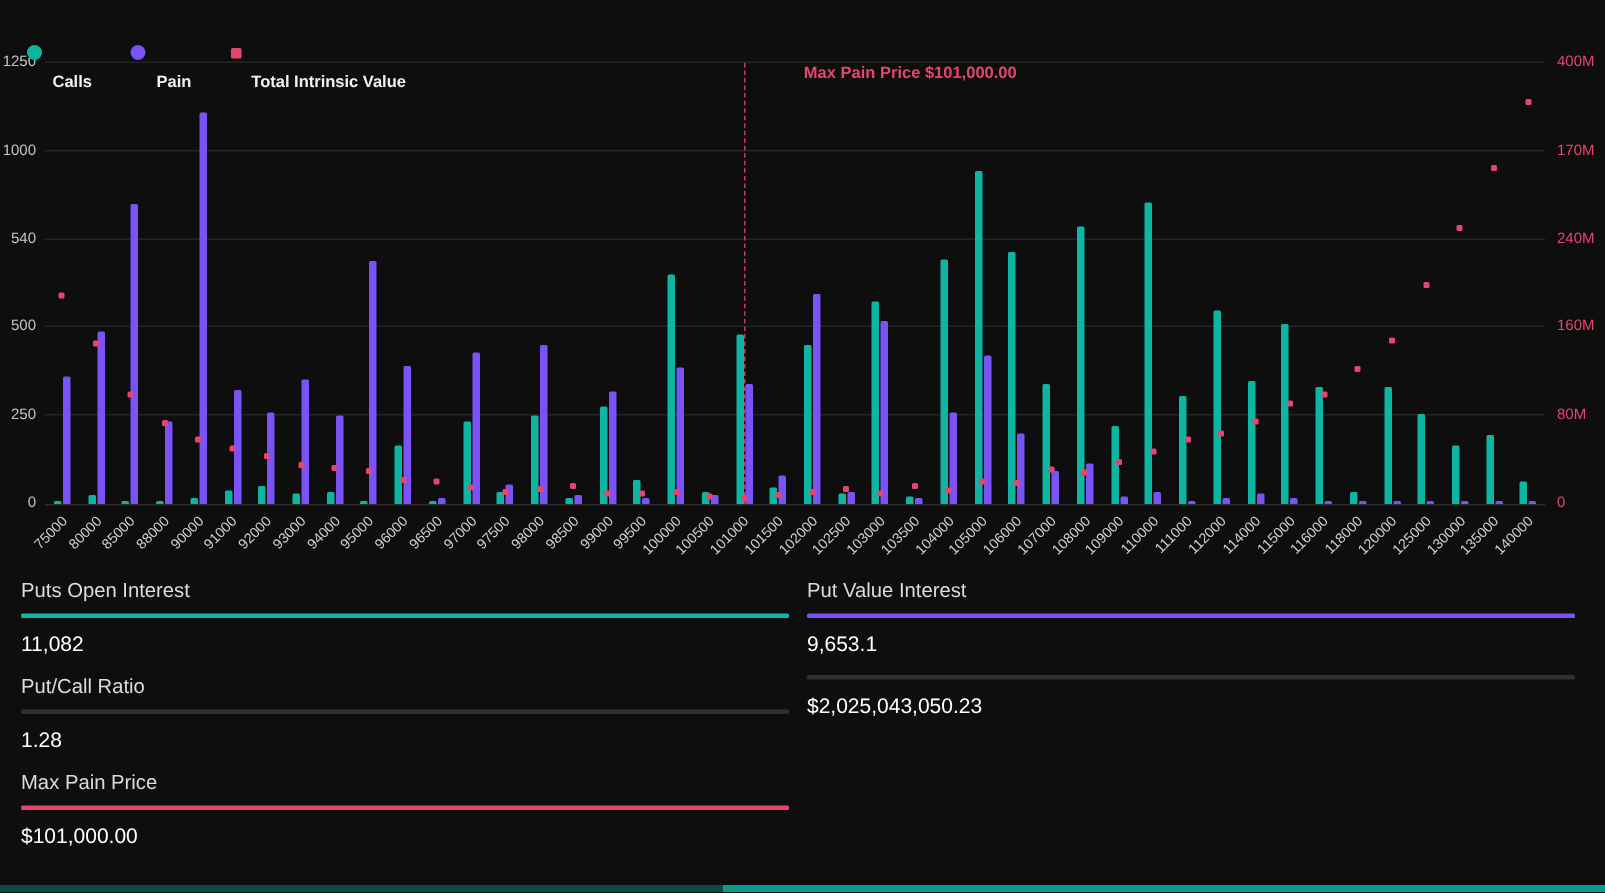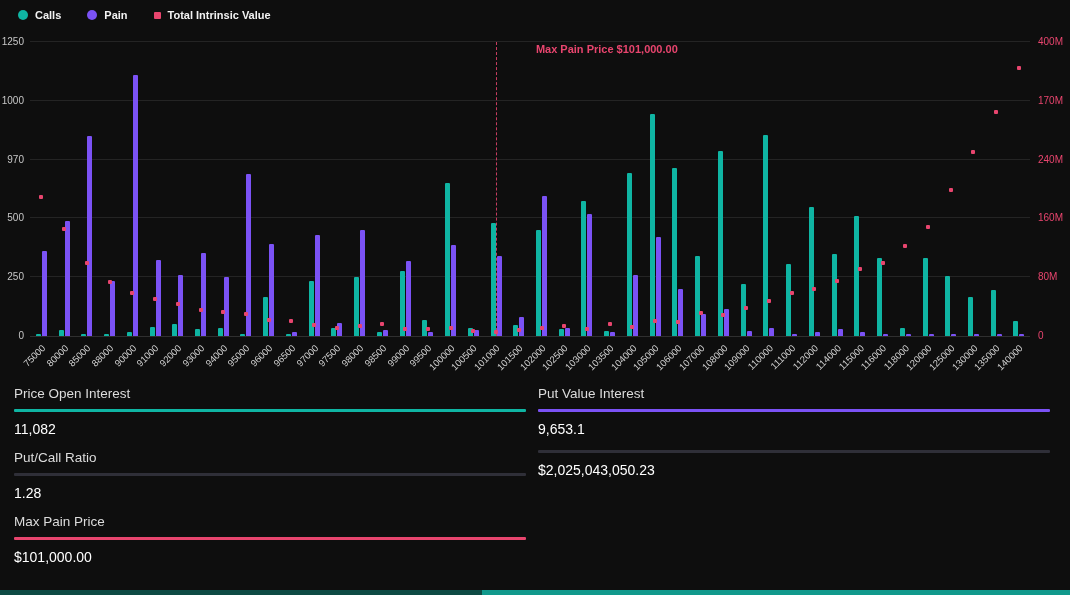--- a/index.html
+++ b/index.html
@@ -10,21 +10,21 @@
     background:#0e0e0e;
     font-family:"Liberation Sans", sans-serif;
     overflow:hidden;
   }
 
   
   .legend { position:absolute; top:9px; left:18px; display:flex; gap:26px; align-items:center; z-index:5; }
   .legend-item { display:flex; align-items:center; gap:7px; cursor:pointer; }
   .legend-item .marker-circle { width:10px; height:10px; border-radius:50%; }
   .legend-item .marker-square { width:7px; height:7px; border-radius:1px; }
-  .legend-item span.lbl { color:#f2f2f2; font-size:11px; font-weight:bold; }
+  .legend-item span.lbl { color:#f2f2f2; font-size:11px; font-weight:bold;margin-top:40px; }
 
   
   .chart { position:absolute; top:0; left:0; width:100%; height:382px; }
   .plot { position:absolute; left:30px; right:40px; top:42px; bottom:45px; border-bottom:1px solid #2f2f2f; }
   .gridline { position:absolute; left:0; right:0; height:1px; background:#242424; }
   .ytick { position:absolute; font-size:10px; color:#c7c7c7; transform:translateY(50%); line-height:1; }
   .ytick.left  { left:-6px;  transform:translate(-100%,50%); text-align:right; }
   .ytick.right { right:-8px; transform:translate(100%,50%); text-align:left; }
   .bars { position:absolute; inset:0; display:flex; align-items:flex-end; z-index:2; }
   .group { flex:1; height:100%; position:relative; display:flex; align-items:flex-end; justify-content:center; gap:1px; }
@@ -299,21 +299,21 @@
             <div class="bar" style="background: rgb(123, 82, 245); height: 0.7%;"></div>
             <div class="dot" style="background: rgb(232, 69, 110); bottom: calc(91.25% - 2px);"></div>
           </div>
         </div>
     <span class="ytick left" style="bottom: 0%;">0</span>
         <div class="gridline" style="bottom: 20%;"></div>
         <span class="ytick left" style="bottom: 20%;">250</span>
         <div class="gridline" style="bottom: 40%;"></div>
         <span class="ytick left" style="bottom: 40%;">500</span>
         <div class="gridline" style="bottom: 60%;"></div>
-        <span class="ytick left" style="bottom: 60%;">970</span>
+        <span class="ytick left" style="bottom: 60%;">540</span>
         <div class="gridline" style="bottom: 80%;"></div>
         <span class="ytick left" style="bottom: 80%;">1000</span>
         <div class="gridline" style="bottom: 100%;"></div>
         <span class="ytick left" style="bottom: 100%;">1250</span>
         <span class="ytick right" style="bottom: 0%; color: rgb(232, 69, 110);">0</span>
         <span class="ytick right" style="bottom: 20%; color: rgb(232, 69, 110);">80M</span>
         <span class="ytick right" style="bottom: 40%; color: rgb(232, 69, 110);">160M</span>
         <span class="ytick right" style="bottom: 60%; color: rgb(232, 69, 110);">240M</span>
         <span class="ytick right" style="bottom: 80%; color: rgb(232, 69, 110);">170M</span>
         <span class="ytick right" style="bottom: 100%; color: rgb(232, 69, 110);">400M</span>
@@ -450,21 +450,21 @@
           <span>135000</span>
         </div>
         <div class="xcell">
           <span>140000</span>
         </div>
       </div>
   </div>
 
   <div class="stats">
     <div class="stat">
-      <div class="stat-label">Price Open Interest</div>
+      <div class="stat-label">Puts Open Interest</div>
       <div class="stat-underline" style="background: rgb(15, 181, 163);"></div>
       <div class="stat-value">11,082</div>
     </div>
     <div class="stat">
       <div class="stat-label">Put Value Interest</div>
       <div class="stat-underline" style="background: rgb(123, 82, 245);"></div>
       <div class="stat-value">9,653.1</div>
     </div>
     <div class="stat">
       <div class="stat-label">Put/Call Ratio</div>

